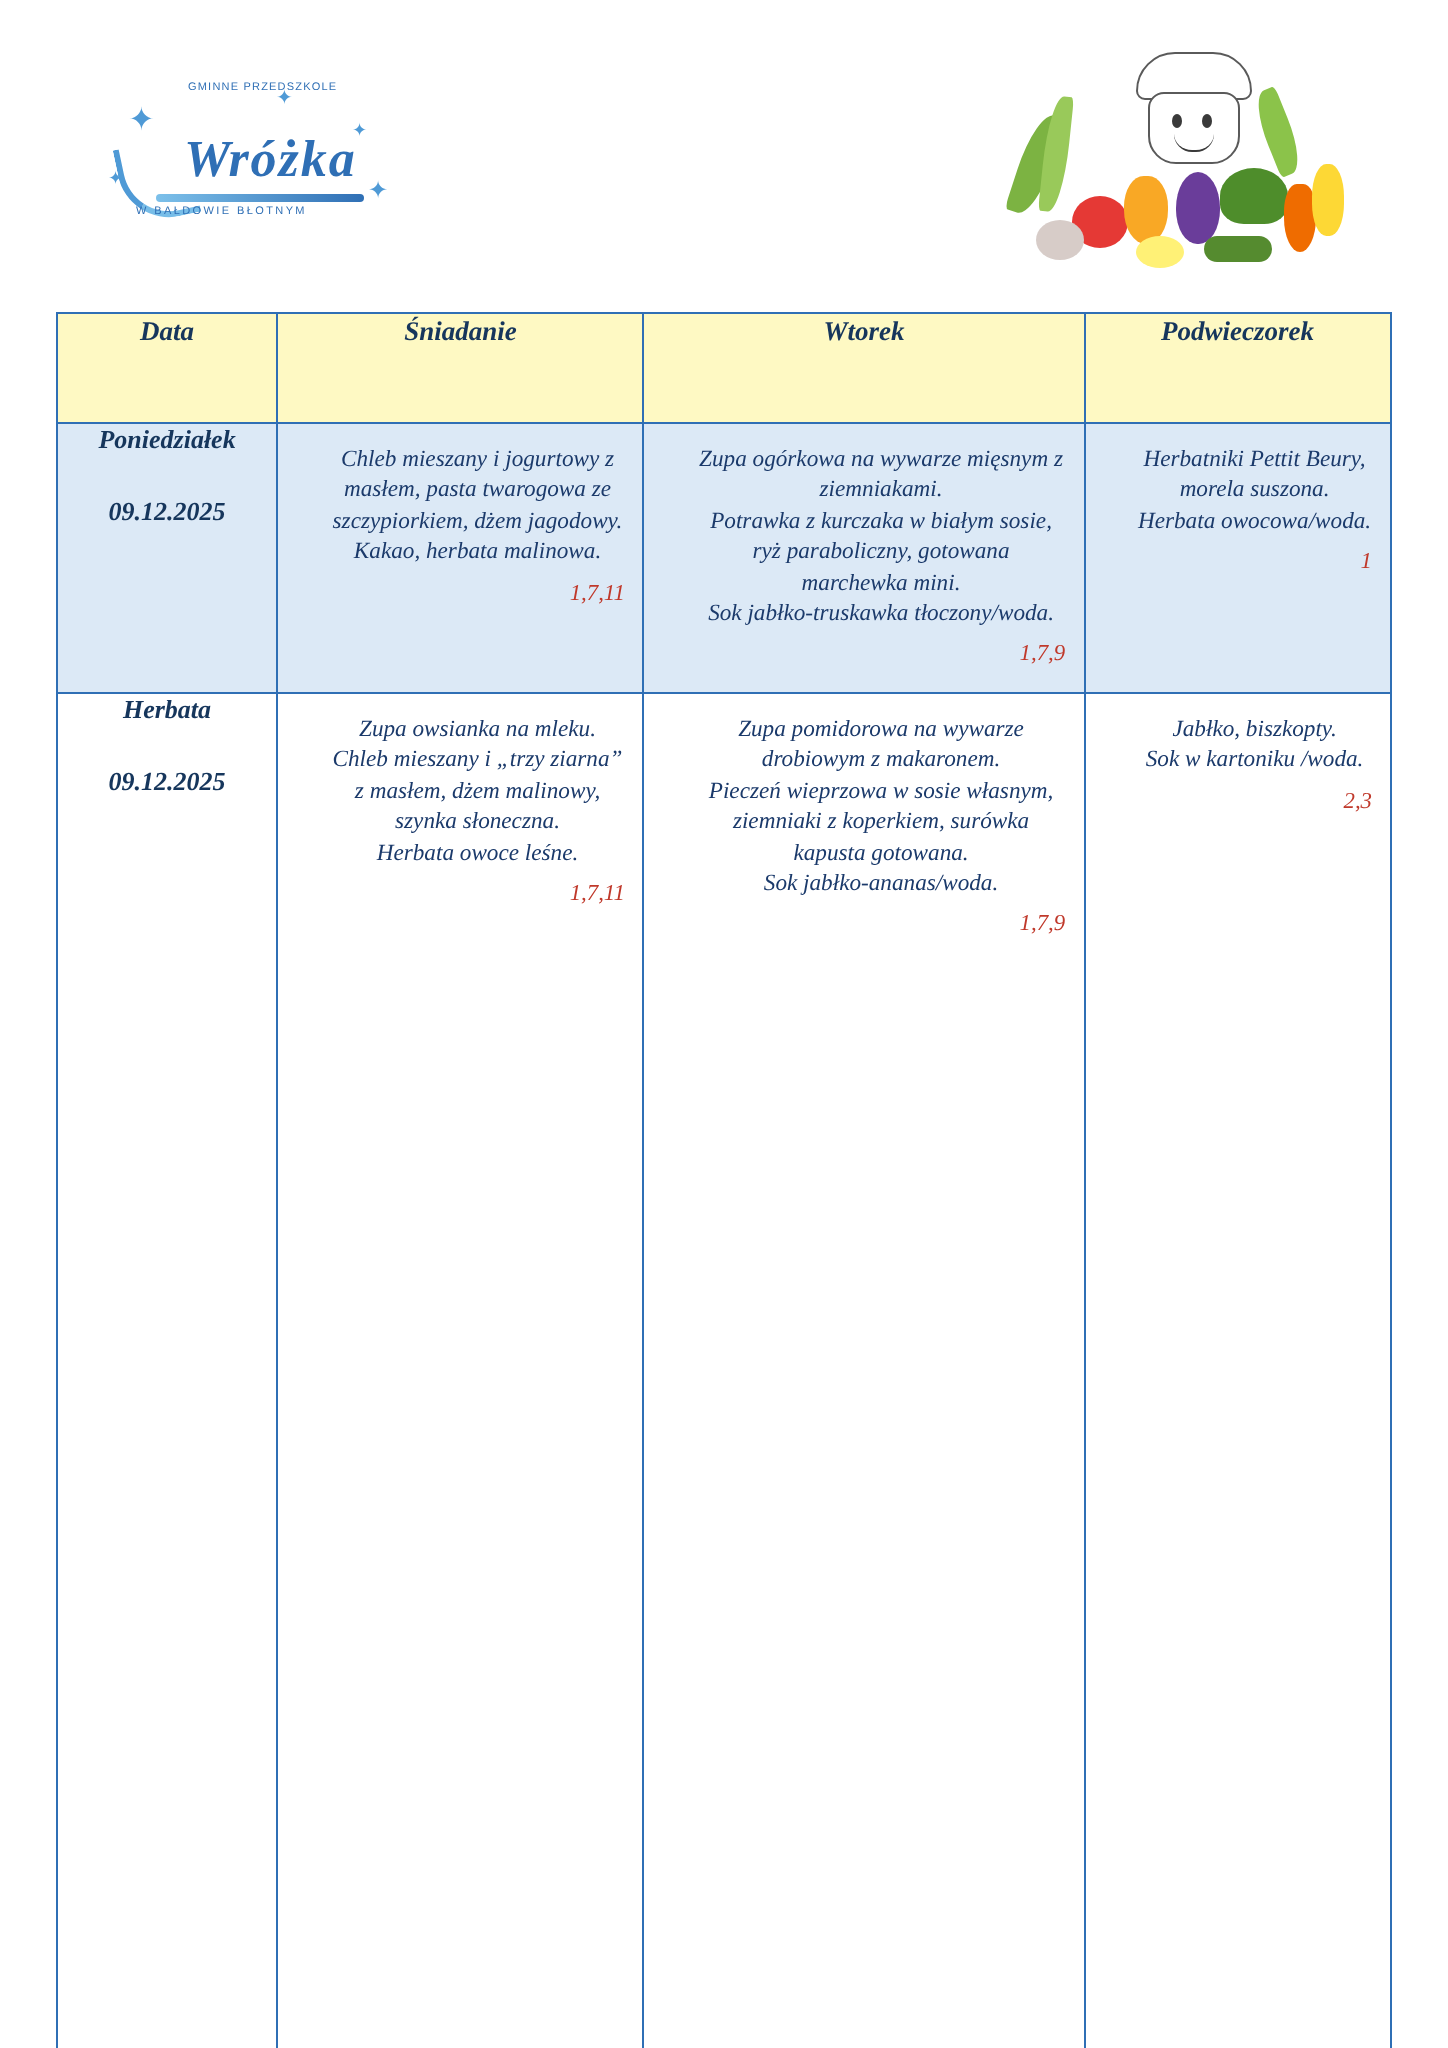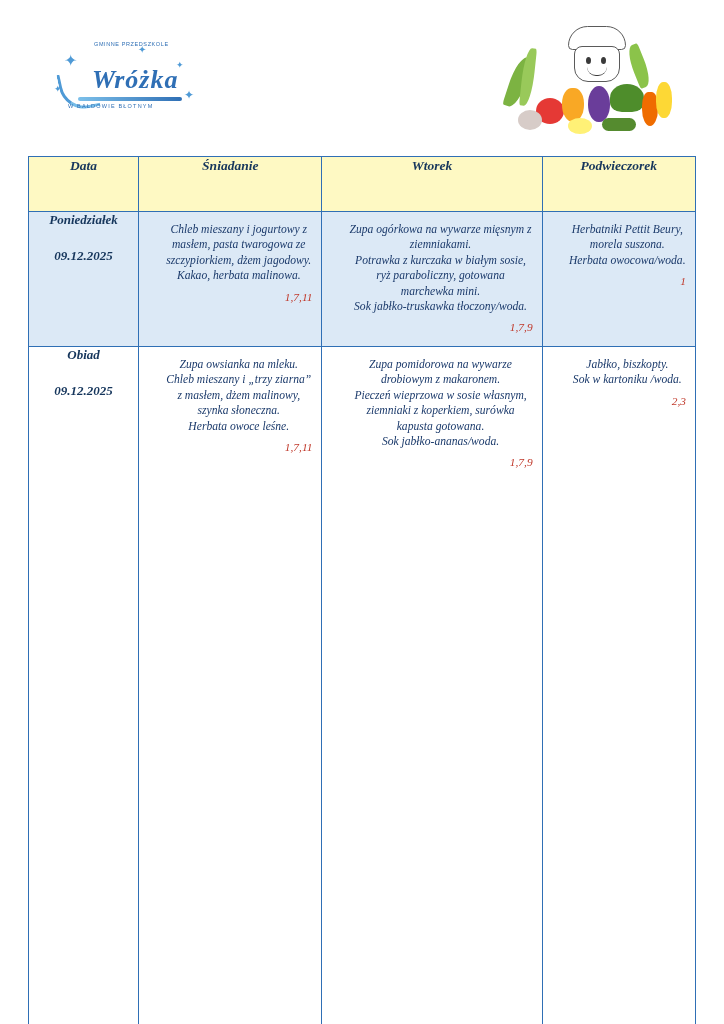--- a/index.html
+++ b/index.html
@@ -319,21 +319,21 @@
           <span class="alrg">1,7,9</span>
         </td>
         <td class="meal">
           <span class="lines">Herbatniki Pettit Beury, morela suszona.<br>Herbata owocowa/woda.</span>
           <span class="alrg">1</span>
         </td>
       </tr>
 
       <tr class="plain r2">
         <td class="day">
-          <span class="dayname">Obiad</span>
+          <span class="dayname">Herbata</span>
           <span class="date">09.12.2025</span>
         </td>
         <td class="meal">
           <span class="lines">Zupa owsianka na mleku.<br>Chleb mieszany i „trzy ziarna” z masłem, dżem malinowy, szynka słoneczna.<br>Herbata owoce leśne.</span>
           <span class="alrg">1,7,11</span>
         </td>
         <td class="meal">
           <span class="lines">Zupa pomidorowa na wywarze drobiowym z makaronem.<br>Pieczeń wieprzowa w sosie własnym, ziemniaki z koperkiem, surówka kapusta gotowana.<br>Sok jabłko-ananas/woda.</span>
           <span class="alrg">1,7,9</span>
         </td>

